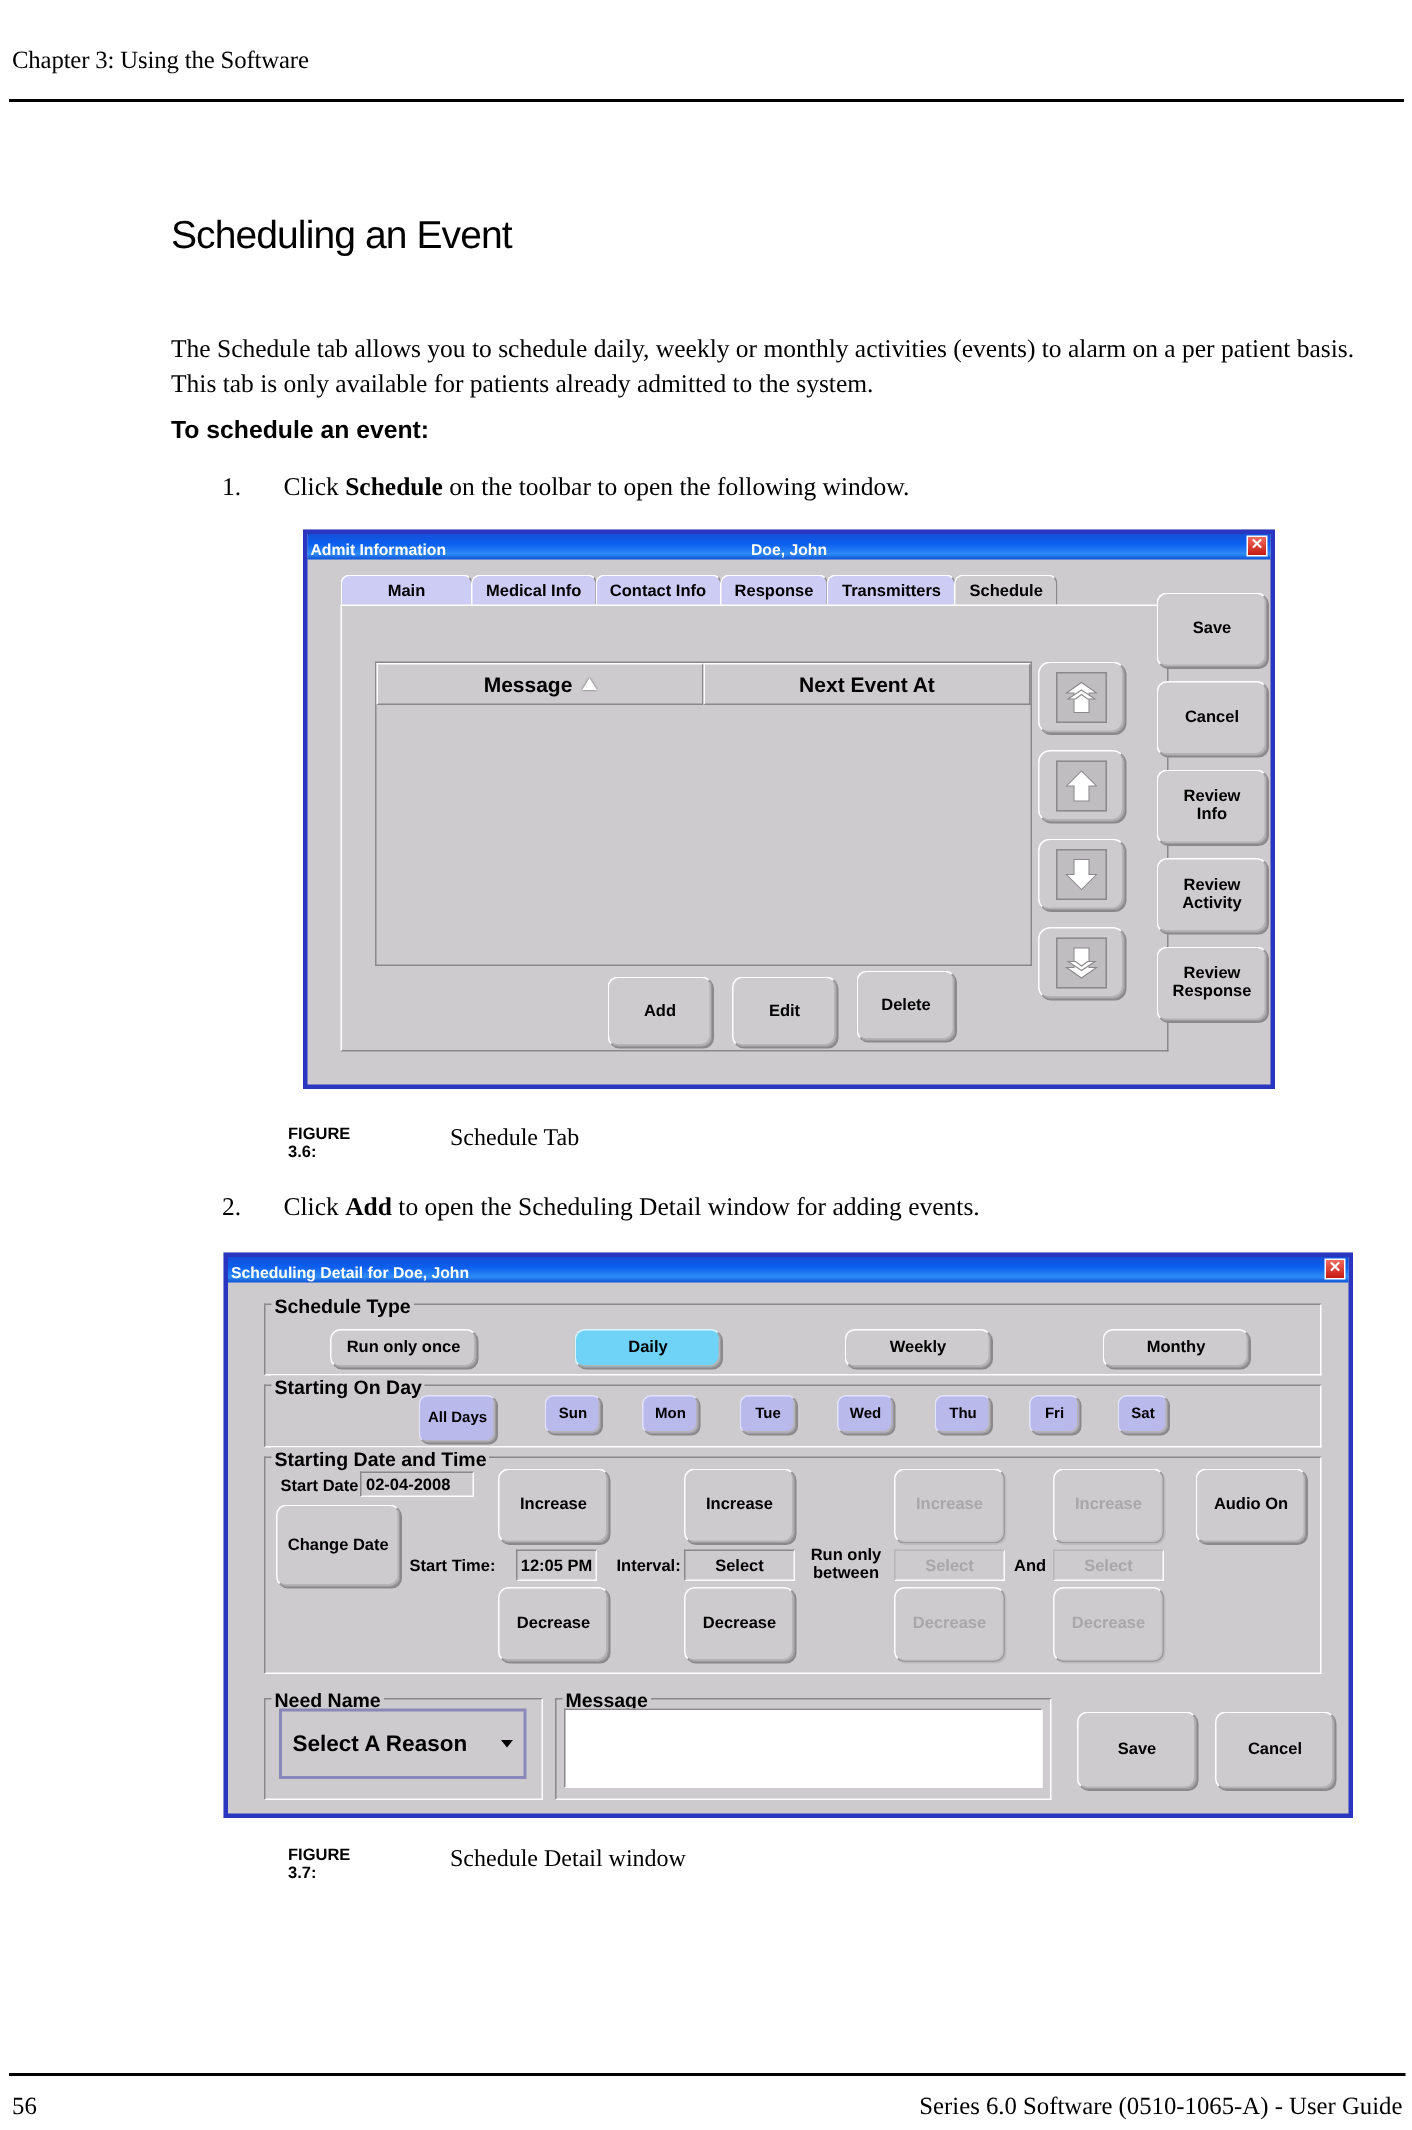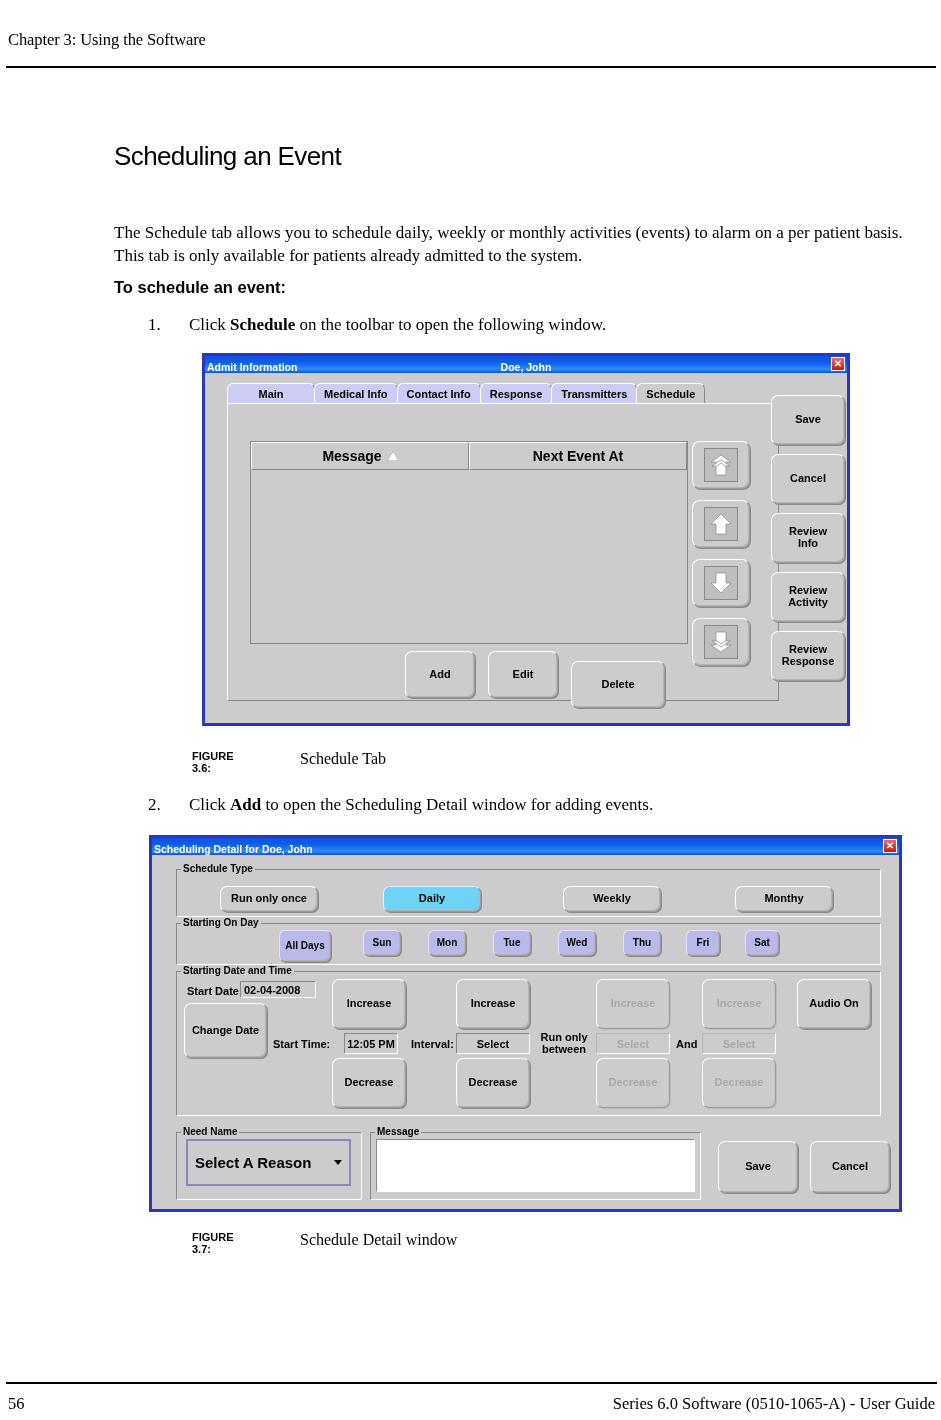--- a/index.html
+++ b/index.html
@@ -138,21 +138,21 @@
 
   
   .group {
     position: absolute;
     border: 1px solid #ffffff;
     border-top-color: #8a888a; border-left-color: #8a888a;
   }
   .group > .caption {
     position: absolute; top: -7px; left: 4px;
     background: #cdcbcd; padding: 0 2px;
-    font-size: 10px; font-weight: bold;
+    font-size: 13px; font-weight: bold;
     font-family: "Liberation Sans", sans-serif;
   }
 
   
   #dlg-admit { left: 202px; top: 353px; width: 648px; height: 373px; }
   .tabstrip { position: absolute; left: 22px; top: 27px; height: 21px; display: flex; }
   .tab {
     height: 21px; padding: 0 9px;
     background: #ccccf4;
     border: 1px solid #ffffff; border-bottom: none;
@@ -274,21 +274,21 @@
     <span class="glyphbox">
       <svg width="24" height="24" viewBox="0 0 24 24">
           <path d="M12 22 L2 15 L7 15 L7 2 L17 2 L17 15 L22 15 Z" fill="#ffffff" stroke="#8a888a" stroke-width="0.7"></path>
           <path d="M12 17 L3 11 L8 11 L12 14 L16 11 L21 11 Z" fill="#ffffff" stroke="#8a888a" stroke-width="0.7"></path>
         </svg>
     </span>
   </div>
 
   <div class="btn" style="left:200px; top:295px; width:70px; height:47px;">Add</div>
   <div class="btn" style="left:283px; top:295px; width:70px; height:47px;">Edit</div>
-  <div class="btn" style="left:366px; top:305px; width:94px; height:47px;text-align:right;">Delete</div>
+  <div class="btn" style="left:366px; top:291px; width:66px; height:47px;text-align:right;">Delete</div>
 
   <div class="btn" style="left:566px; top:39px; width:74px; height:50px;">Save</div>
   <div class="btn" style="left:566px; top:98px; width:74px; height:50px;">Cancel</div>
   <div class="btn" style="left:566px; top:157px; width:74px; height:50px;">Review
 Info</div>
   <div class="btn" style="left:566px; top:216px; width:74px; height:50px;">Review
 Activity</div>
   <div class="btn" style="left:566px; top:275px; width:74px; height:50px;">Review
 Response</div>
 </div>

